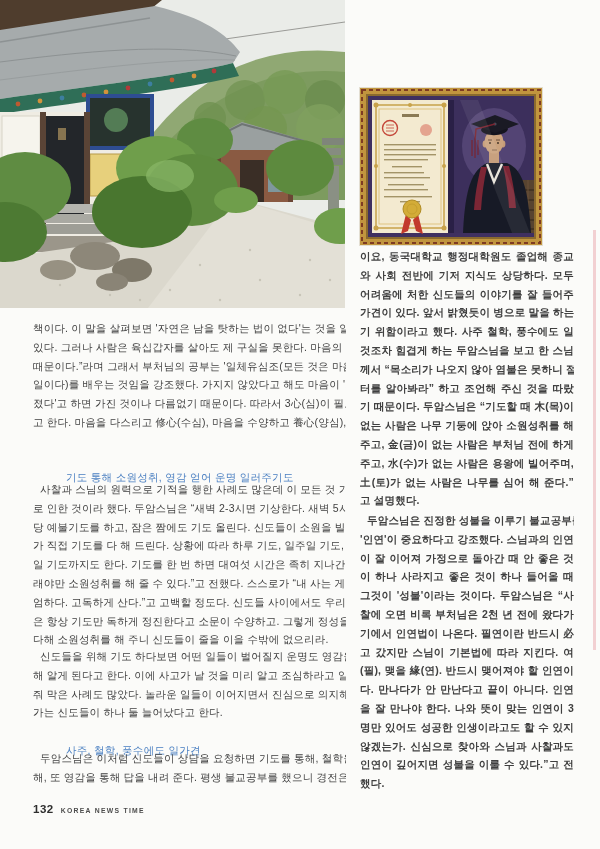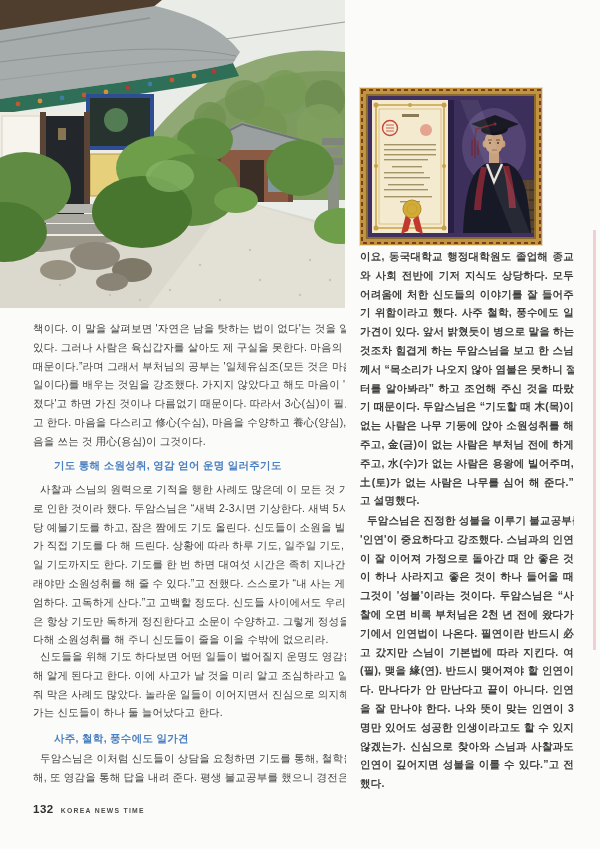--- a/index.html
+++ b/index.html
@@ -8,21 +8,21 @@
   .photo{position:absolute;display:block;}
   .temple{left:0;top:0;}
   .diploma{left:360px;top:88px;box-shadow:0 0 0 1px #e3ded2;}
   .para{position:absolute;color:#3f3f3f;font-size:10.5px;}
   .lcol{left:33px;width:313px;}
   .rcol{left:360px;width:214px;font-weight:bold;}
   .tl{height:18.8px;line-height:18.8px;overflow:hidden;text-align:justify;text-align-last:justify;
       letter-spacing:.2px;white-space:nowrap;}
   .tl.last{text-align-last:left;}
   .tl.ind{text-indent:7px;}
-  .heading{position:absolute;left:54px;margin:0;color:#4a7fc1;font-size:10.5px;font-weight:700;
+  .heading{position:absolute;left:54px;margin:12px;color:#4a7fc1;font-size:10.5px;font-weight:400;
            letter-spacing:.3px;line-height:14px;}
   .footer{position:absolute;left:33px;top:803px;display:flex;align-items:baseline;gap:7px;}
   .pagenum{font-size:11.5px;font-weight:700;color:#2e2e2e;letter-spacing:.5px;}
   .magname{font-size:6.8px;color:#4c4c4c;letter-spacing:1.3px;font-weight:600;}
   .edge-artifact{position:absolute;left:593px;top:230px;width:2.5px;height:420px;
                  background:rgba(228,140,148,.38);}
 </style>
 </head>
 <body>
 
@@ -208,21 +208,20 @@
     </g>
   </svg>
 
   <div class="para lcol" style="top:319px">
       <div class="tl">책이다. 이 말을 살펴보면 '자연은 남을 탓하는 법이 없다'는 것을 알 수</div>
       <div class="tl">있다. 그러나 사람은 육십갑자를 살아도 제 구실을 못한다. 마음의 욕심</div>
       <div class="tl">때문이다.”라며 그래서 부처님의 공부는 '일체유심조(모든 것은 마음의</div>
       <div class="tl">일이다)를 배우는 것임을 강조했다. 가지지 않았다고 해도 마음이 '가</div>
       <div class="tl">졌다'고 하면 가진 것이나 다름없기 때문이다. 따라서 3心(심)이 필요하다</div>
       <div class="tl">고 한다. 마음을 다스리고 修心(수심), 마음을 수양하고 養心(양심), 마</div>
-      <div class="tl last">음을 쓰는 것 用心(용심)이 그것이다.</div>
     </div>
   <h2 class="heading" style="top:458px">기도 통해 소원성취, 영감 얻어 운명 일러주기도</h2>
   <div class="para lcol" style="top:480px">
       <div class="tl ind">사찰과 스님의 원력으로 기적을 행한 사례도 많은데 이 모든 것 기도</div>
       <div class="tl">로 인한 것이라 했다. 두암스님은 “새벽 2-3시면 기상한다. 새벽 5시면 법</div>
       <div class="tl">당 예불기도를 하고, 잠은 짬에도 기도 올린다. 신도들이 소원을 빌면 내</div>
       <div class="tl">가 직접 기도를 다 해 드린다. 상황에 따라 하루 기도, 일주일 기도, 100</div>
       <div class="tl">일 기도까지도 한다. 기도를 한 번 하면 대여섯 시간은 족히 지나간다. 그</div>
       <div class="tl">래야만 소원성취를 해 줄 수 있다.”고 전했다. 스스로가 “내 사는 게 참</div>
       <div class="tl">엄하다. 고독하게 산다.”고 고백할 정도다. 신도들 사이에서도 우리 스님</div>
@@ -238,22 +237,22 @@
   <h2 class="heading" style="top:731px">사주, 철학, 풍수에도 일가견</h2>
   <div class="para lcol" style="top:749px">
       <div class="tl ind">두암스님은 이처럼 신도들이 상담을 요청하면 기도를 통해, 철학을 통</div>
       <div class="tl last">해, 또 영감을 통해 답을 내려 준다. 평생 불교공부를 했으니 경전은 물론</div>
     </div>
 
   <div class="para rcol" style="top:247px">
       <div class="tl">이요, 동국대학교 행정대학원도 졸업해 종교</div>
       <div class="tl">와 사회 전반에 기저 지식도 상당하다. 모두</div>
       <div class="tl">어려움에 처한 신도들의 이야기를 잘 들어주</div>
+      <div class="tl">가견이 있다. 앞서 밝혔듯이 병으로 말을 하는</div>
       <div class="tl">기 위함이라고 했다. 사주 철학, 풍수에도 일</div>
-      <div class="tl">가견이 있다. 앞서 밝혔듯이 병으로 말을 하는</div>
       <div class="tl">것조차 힘겹게 하는 두암스님을 보고 한 스님</div>
       <div class="tl">께서 “목소리가 나오지 않아 염불은 못하니 절</div>
       <div class="tl">터를 알아봐라” 하고 조언해 주신 것을 따랐</div>
       <div class="tl">기 때문이다. 두암스님은 “기도할 때 木(목)이</div>
       <div class="tl">없는 사람은 나무 기둥에 앉아 소원성취를 해</div>
       <div class="tl">주고, 金(금)이 없는 사람은 부처님 전에 하게</div>
       <div class="tl">주고, 水(수)가 없는 사람은 용왕에 빌어주며,</div>
       <div class="tl">土(토)가 없는 사람은 나무를 심어 해 준다.”</div>
       <div class="tl last">고 설명했다.</div>
     </div>

